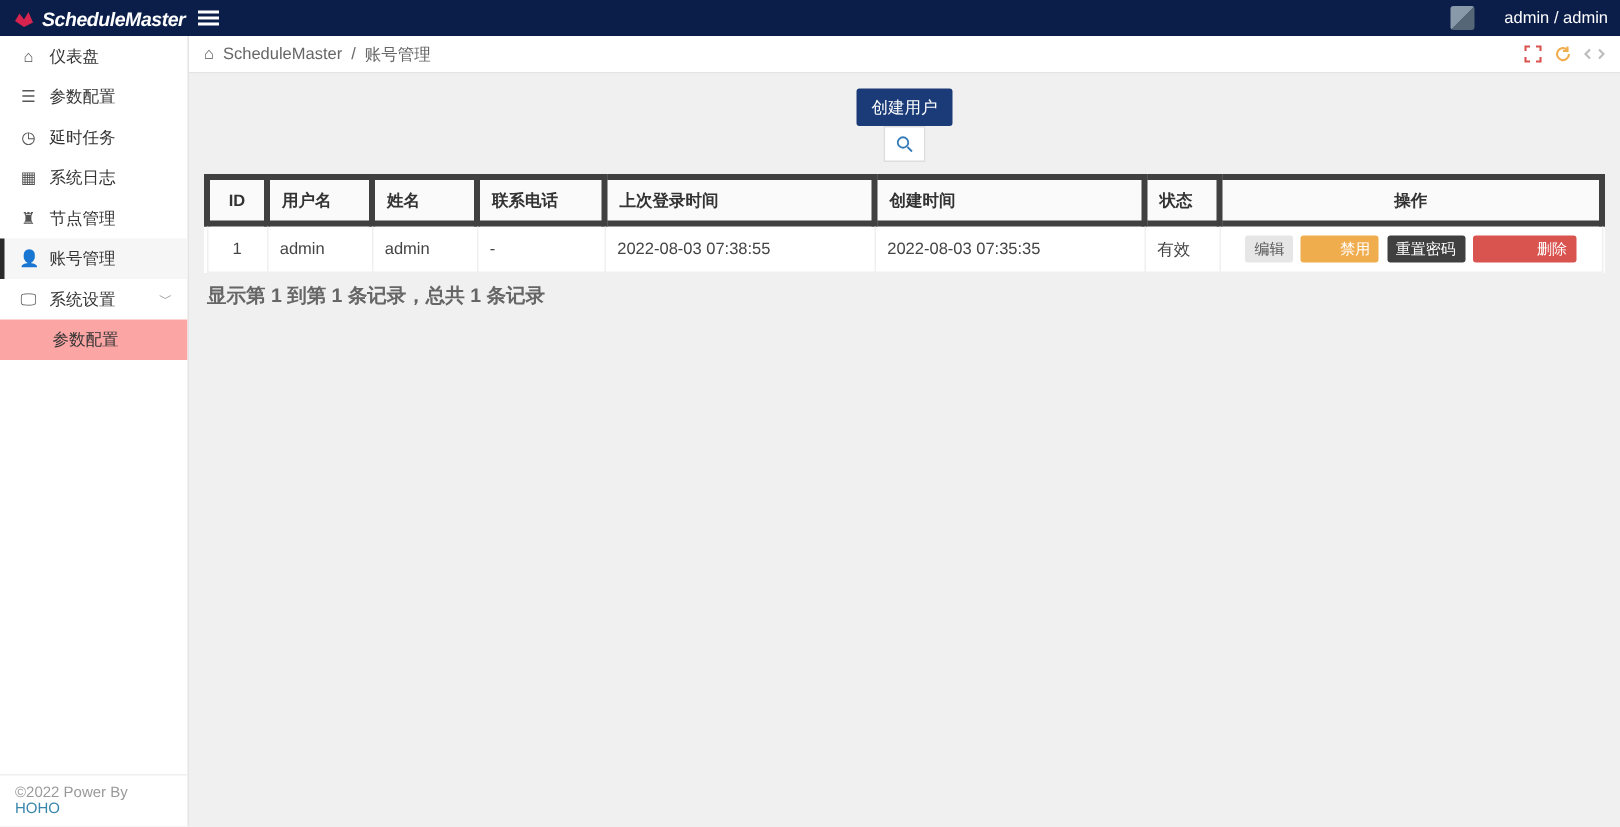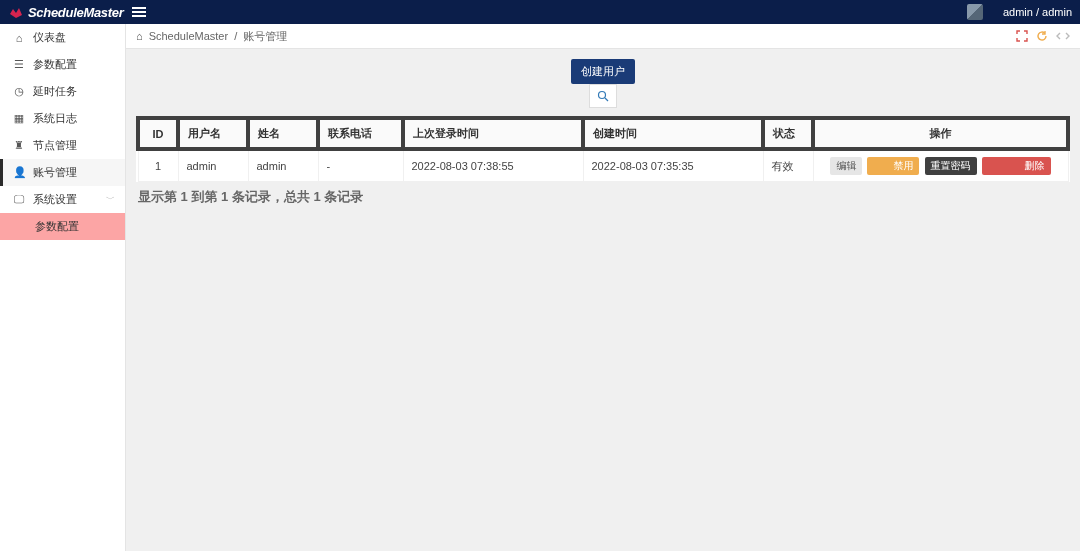--- a/index.html
+++ b/index.html
@@ -113,20 +113,23 @@
         <span>账号管理</span>
       </div>
       <div class="side-item">
         <span class="icon">🖵</span>
         <span>系统设置</span>
         <span class="chev">﹀</span>
       </div>
       <div class="sub-item">
         <span>参数配置</span>
       </div>
+    </div>
+    <div class="footer">
+      <span>©2022 Power By </span><a href="#">HOHO</a>
     </div>
   </div>
 
   <div class="main">
     <div class="breadcrumb-bar">
       <div class="breadcrumb">
         <span class="home-ic">⌂</span>
         <span>ScheduleMaster</span>
         <span>/</span>
         <span>账号管理</span>

